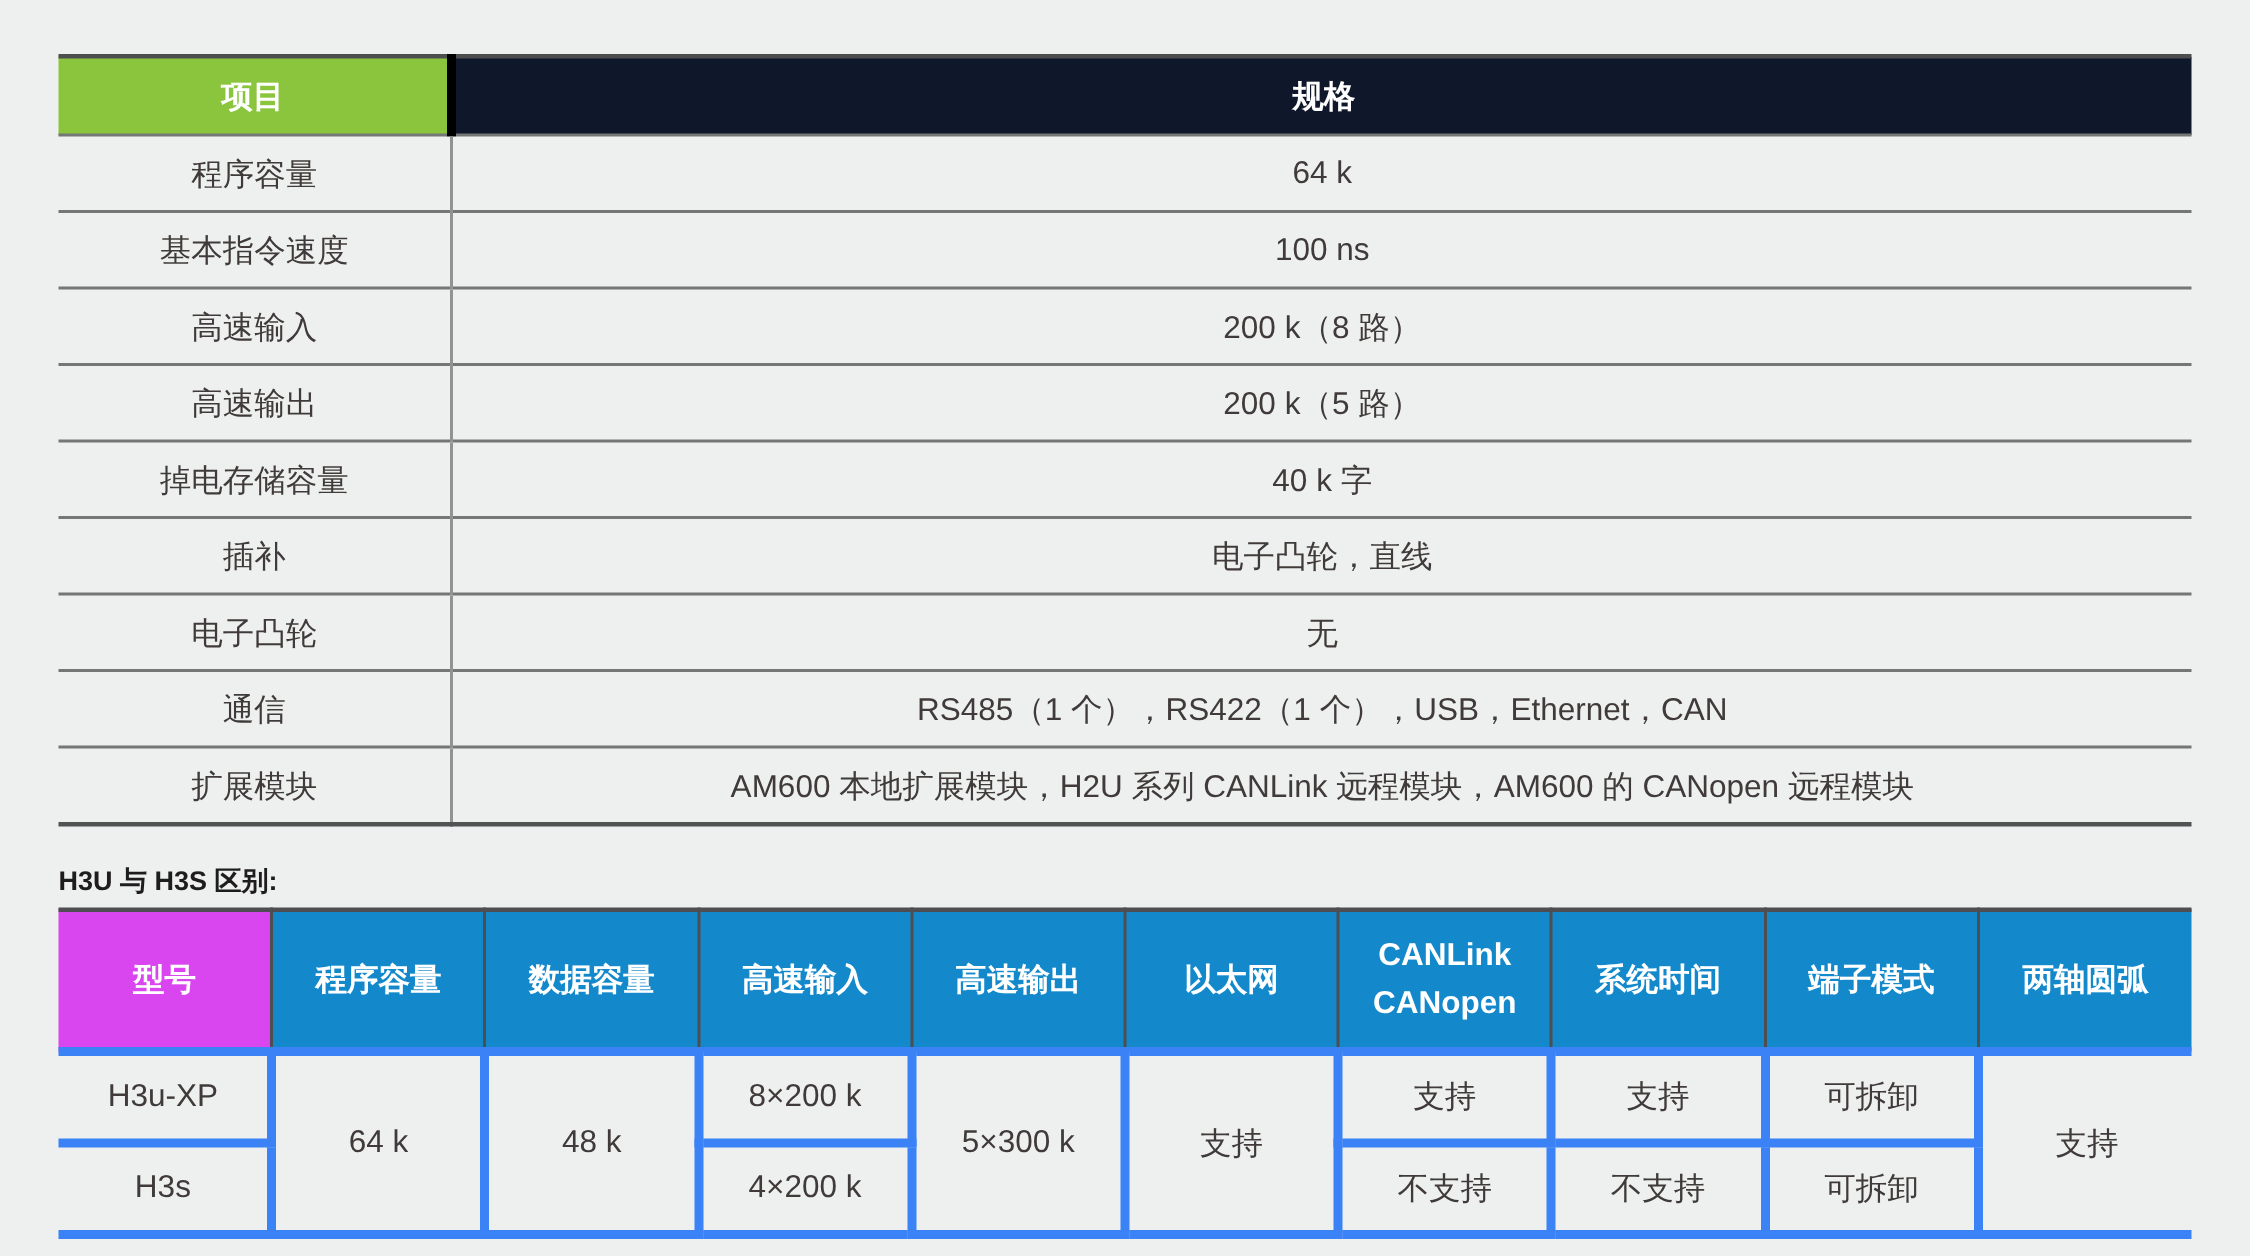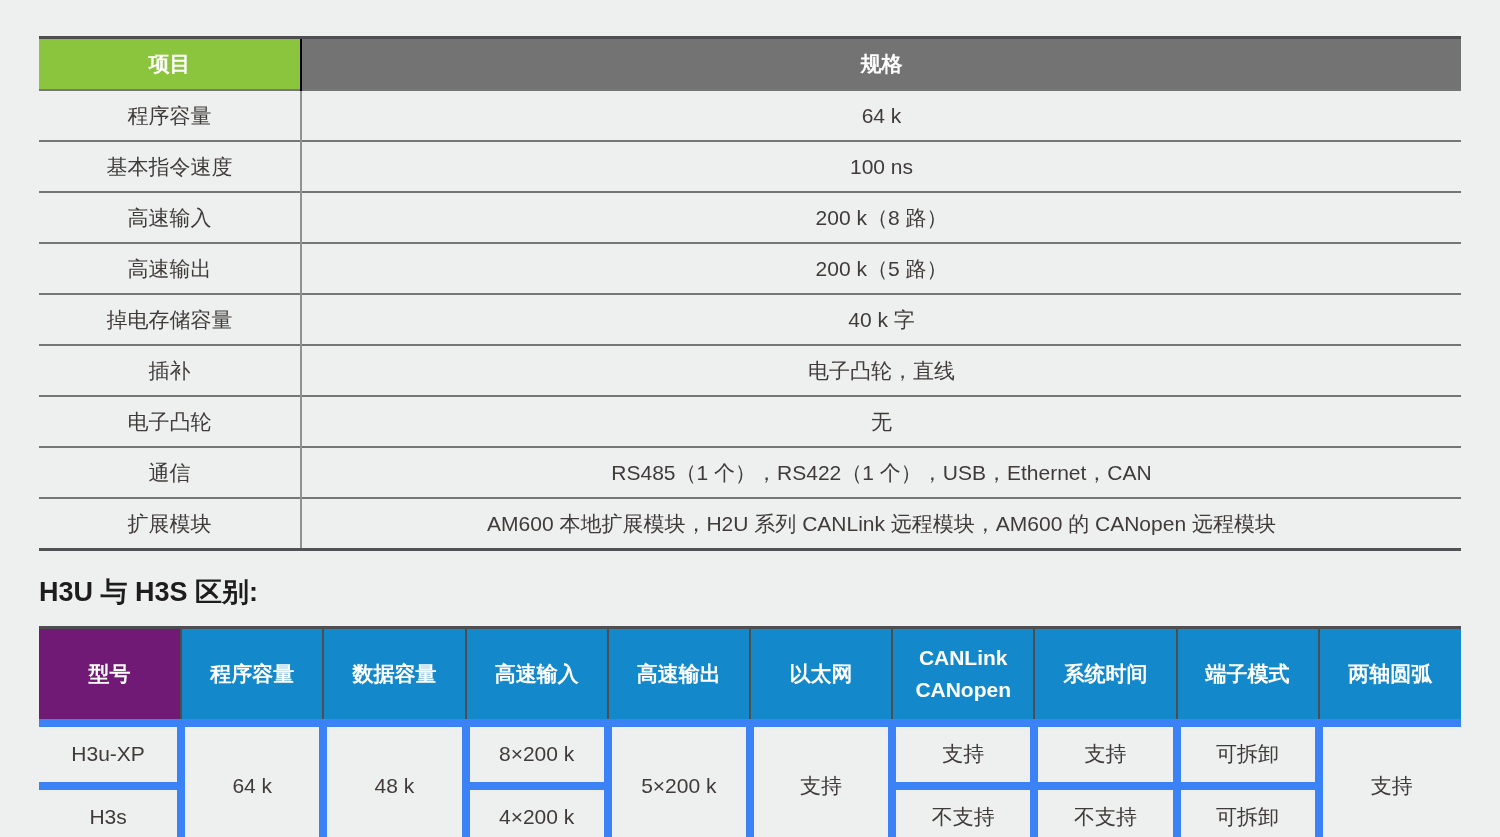--- a/index.html
+++ b/index.html
@@ -31,33 +31,33 @@
   .spec-table col.c1 { width: 262px; }
   .spec-table th {
     height: 48px;
     font-size: 21px;
     font-weight: bold;
     color: #ffffff;
     text-align: center;
     vertical-align: middle;
   }
   .th-green { background: #8BC53E; }
-  .th-blue  { background: #737373; border-left: 2px solid #000000; }
+  .th-blue  { background: #0f172a; border-left: 6px solid #000000; }
   .spec-table tbody td {
     height: 47px;
     text-align: center;
     vertical-align: middle;
     border-top: 2px solid #747776;
   }
   .spec-table tbody td.value { border-left: 2px solid #8F9493; }
 
   
   .heading {
-    margin: 27px 0 18px 0;
-    font-size: 27px;
+    margin: 27px 0 7px 0;
+    font-size: 18px;
     line-height: 1.1;
     font-weight: bold;
     color: #1F1C1D;
   }
 
   
   .diff-table {
     border-top: 3px solid #4E4E50;
     border-bottom: 3px solid #515254;
     font-size: 21px;
@@ -66,32 +66,32 @@
   .diff-table th {
     height: 88px;
     background: #1389CB;
     color: #ffffff;
     font-weight: bold;
     vertical-align: middle;
     border-left: 2px solid #4E4E50;
     border-bottom: 2px solid #717473;
   }
   .diff-table th.model-col {
-    background: #701a75;
+    background: #d946ef;
     border-left: 0;
     margin-top: 32px;
   }
   .diff-table th.preline {
     white-space: pre-line;
     line-height: 1.5;
   }
   .diff-table td {
     height: 53px;
     vertical-align: middle;
-    border: 8px solid #3b82f6;
+    border: 6px solid #3b82f6;
     margin-top: 31px;
   }
   .diff-table tr td:first-child { border-left: 0; }
   .diff-table tr td:last-child  { border-right: 0; }
 </style>
 </head>
 <body>
 
 <div class="page">
 
@@ -163,21 +163,21 @@
         <th>端子模式</th>
         <th>两轴圆弧</th>
       </tr>
     </thead>
     <tbody>
       <tr>
         <td>H3u-XP</td>
         <td rowspan="2">64 k</td>
         <td rowspan="2">48 k</td>
         <td>8×200 k</td>
-        <td rowspan="2">5×200 k</td>
+        <td rowspan="2">5×300 k</td>
         <td rowspan="2">支持</td>
         <td>支持</td>
         <td>支持</td>
         <td>可拆卸</td>
         <td rowspan="2">支持</td>
       </tr>
       <tr>
         <td>H3s</td>
         <td>4×200 k</td>
         <td>不支持</td>

